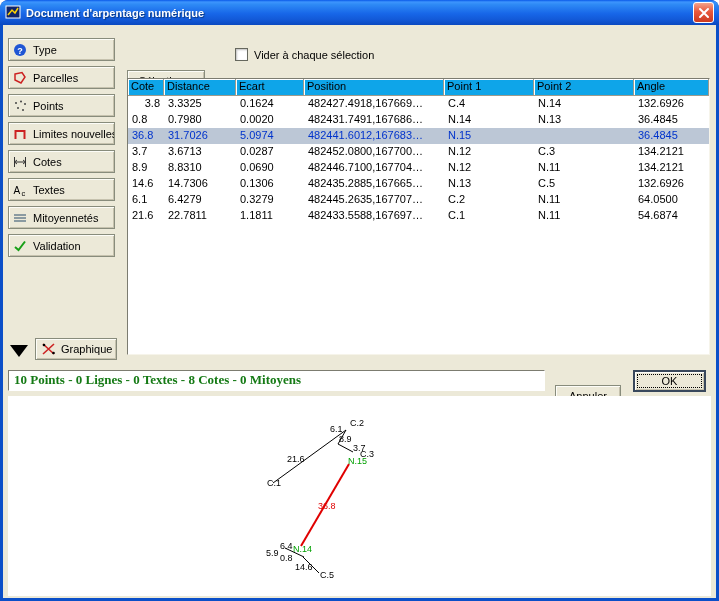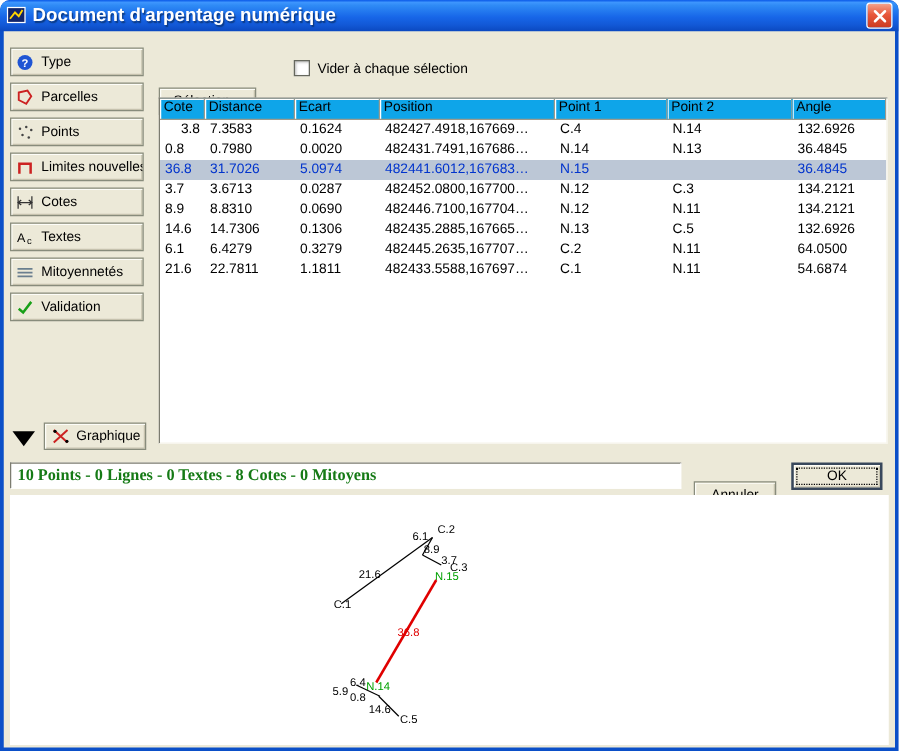--- a/index.html
+++ b/index.html
@@ -12,21 +12,21 @@
     font-size:11px;
   }
   .titlebar {
     position:absolute; top:0; left:0; right:0; height:25px;
     display:flex; align-items:center; padding:0 5px;
     background:linear-gradient(180deg,#0a59e8 0%,#3d95fd 8%,#2e8af5 18%,#1766e8 55%,#1258d6 80%,#0b49c0 100%);
     border-radius:8px 8px 0 0;
   }
   .app-icon { width:17px; height:17px; display:inline-flex; margin-right:4px; }
   .title-text {
-    color:#fff; font-weight:bold; font-size:15px;
+    color:#fff; font-weight:bold; font-size:11px;
     text-shadow:1px 1px 1px #0a3880; white-space:nowrap;
   }
   .close-btn {
     margin-left:auto; width:21px; height:21px; border-radius:3px;
     border:1px solid #fff; display:flex; align-items:center; justify-content:center;
     background:linear-gradient(180deg,#f4a38b 0%,#e8583c 45%,#cc3a20 100%);
     cursor:pointer;
   }
   .content {
     position:absolute; top:25px; left:3px; right:3px; bottom:3px;
@@ -218,21 +218,21 @@
           <div class="th" style="width: 72px;">Distance</div>
           <div class="th" style="width: 68px;">Ecart</div>
           <div class="th" style="width: 140px;">Position</div>
           <div class="th" style="width: 90px;">Point 1</div>
           <div class="th" style="width: 100px;">Point 2</div>
           <div class="th last" style="width: 77px;">Angle</div>
         </div>
       <div id="tbody">
           <div class="tr">
             <div class="td" style="width: 36px; text-align: right;">3.8</div>
-            <div class="td" style="width: 72px;">7.3583</div>
+            <div class="td" style="width: 72px;">3.3325</div>
             <div class="td" style="width: 68px;">0.1624</div>
             <div class="td" style="width: 140px;">482427.4918,167669…</div>
             <div class="td" style="width: 90px;">C.4</div>
             <div class="td" style="width: 100px;">N.14</div>
             <div class="td" style="width: 77px;">132.6926</div>
           </div>
           <div class="tr">
             <div class="td" style="width: 36px;">0.8</div>
             <div class="td" style="width: 72px;">0.7980</div>
             <div class="td" style="width: 68px;">0.0020</div>

